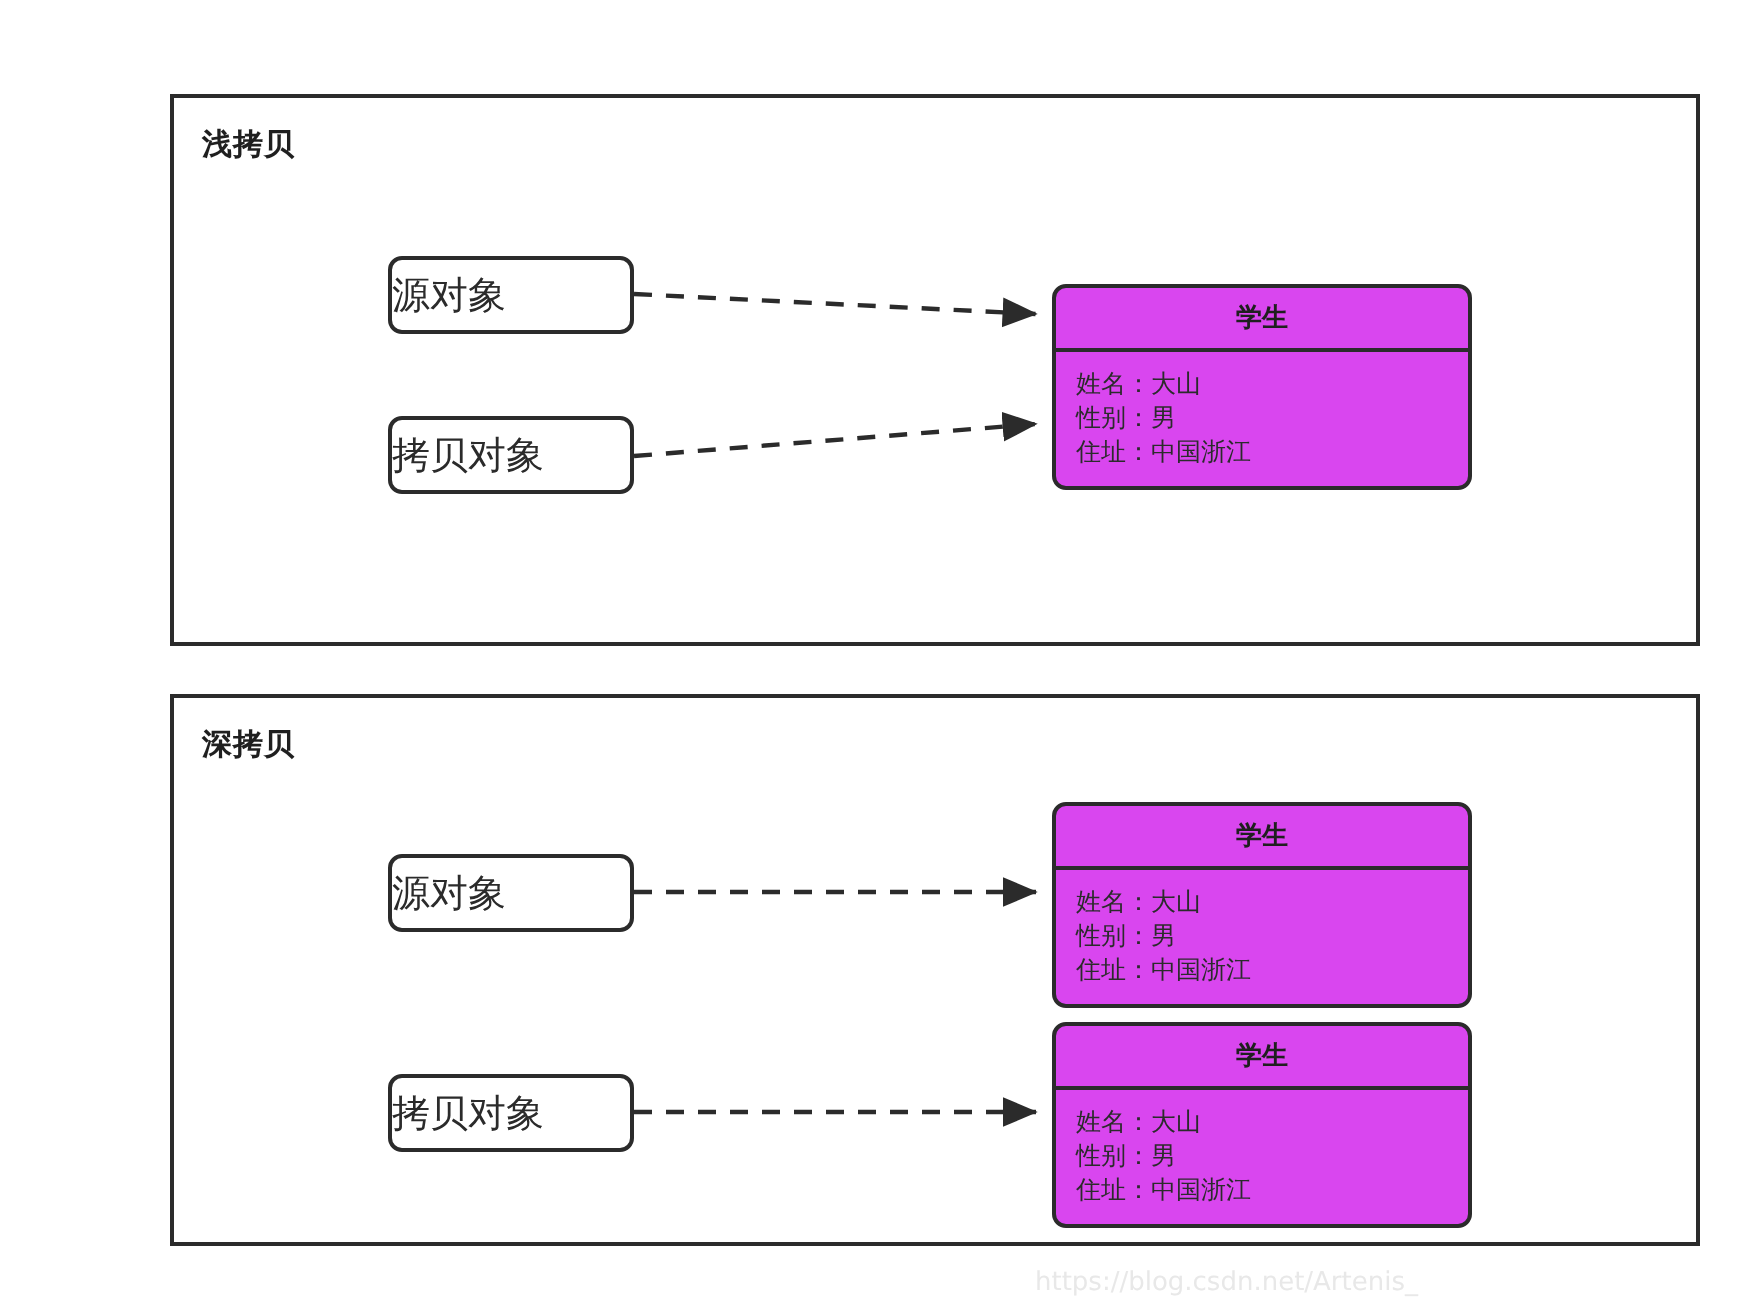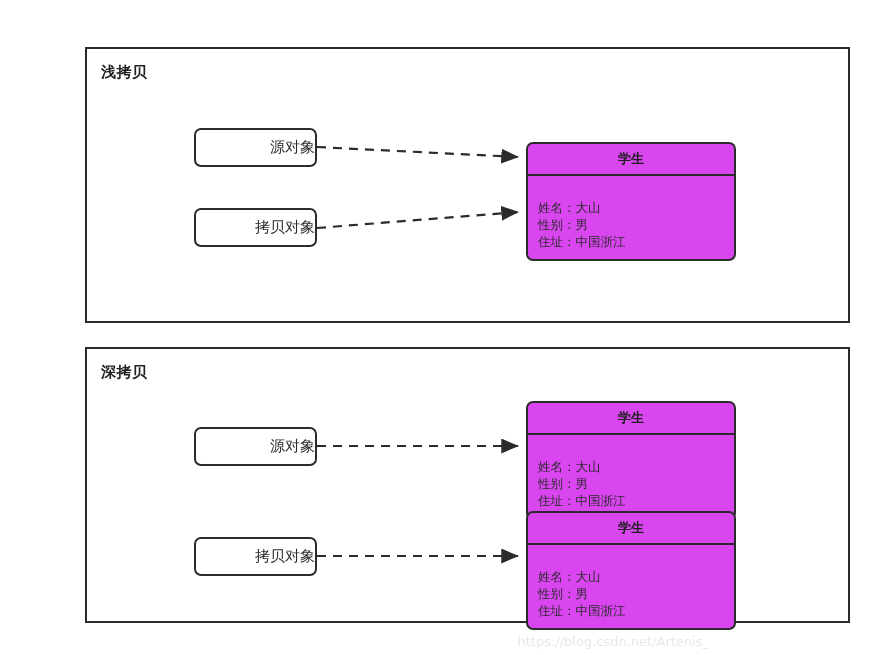--- a/index.html
+++ b/index.html
@@ -57,22 +57,22 @@
   .obj-box {
     position: absolute;
     width: 123px;
     height: 39px;
     border: 2px solid #2b2b2b;
     border-radius: 7px;
     background: #ffffff;
     box-sizing: border-box;
     display: flex;
     align-items: center;
-    justify-content: flex-end;
-    font-size: 15px;
+    justify-content: flex-start;
+    font-size: 19px;
     color: #2b2b2b;
     white-space: nowrap;
   }
 
   
   .class-box {
     position: absolute;
     width: 210px;
     border: 2px solid #2b2b2b;
     border-radius: 7px;
@@ -85,21 +85,21 @@
     border-bottom: 2px solid #2b2b2b;
     display: flex;
     align-items: center;
     justify-content: center;
     font-size: 13px;
     font-weight: bold;
     color: #1f1f1f;
     white-space: nowrap;
   }
   .class-body {
-    padding: 23px 0 9px 10px;
+    padding: 7px 0 9px 10px;
   }
   .class-attr {
     font-size: 12.5px;
     line-height: 17px;
     color: #2b2b2b;
     white-space: nowrap;
   }
 
   
   #arrow-layer {

